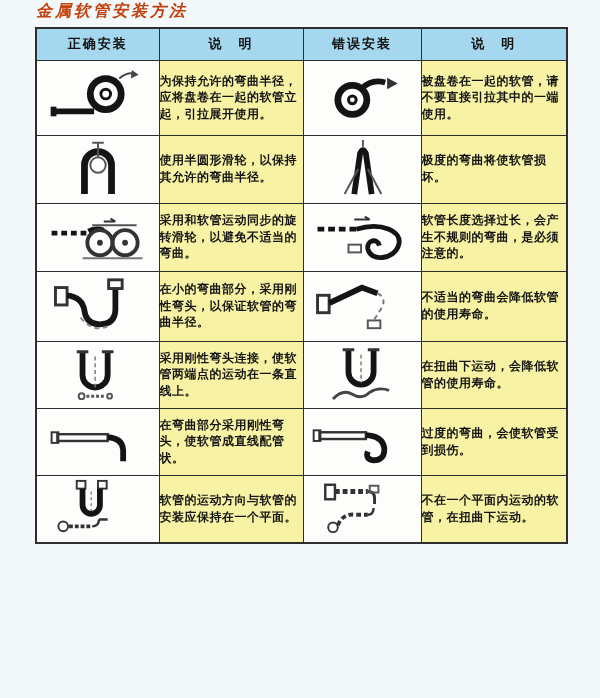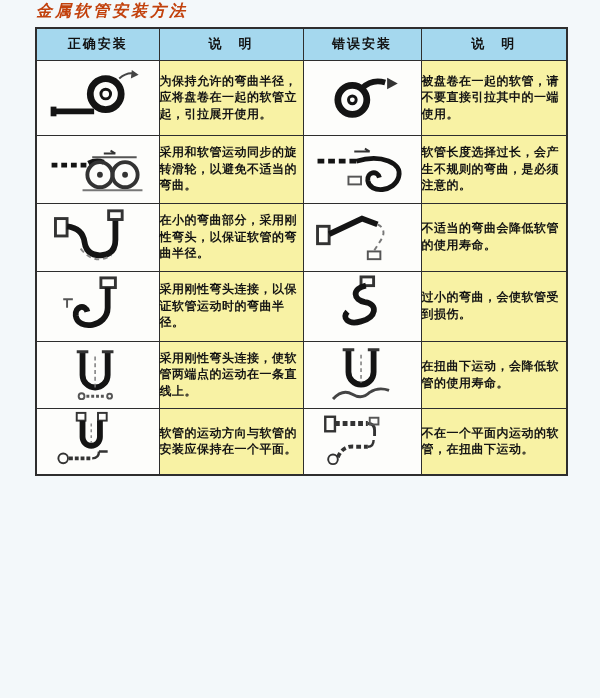--- a/index.html
+++ b/index.html
@@ -98,20 +98,37 @@
       <span class="illus wrong-icon"><svg width="104" height="58" viewBox="0 0 104 60">
               <circle cx="42" cy="34" r="15" fill="none" stroke="#141414" stroke-width="7"></circle>
               <circle cx="42" cy="34" r="4" fill="none" stroke="#141414" stroke-width="3"></circle>
               <path d="M52 22 Q62 12 76 16" stroke="#141414" stroke-width="6" fill="none"></path>
               <path d="M78 11 L89 17 L78 23 Z" fill="#333"></path>
             </svg></span>
     </td>
     <td class="desc-cell wrong-desc">被盘卷在一起的软管，请不要直接引拉其中的一端使用。</td>
   </tr>
 
+  <tr>
+    <td class="img-cell">
+      <span class="illus correct-icon"><svg width="104" height="58" viewBox="0 0 104 60">
+              <path d="M38 58 V28 A14 14 0 0 1 66 28 V58" fill="none" stroke="#141414" stroke-width="7"></path>
+              <circle cx="52" cy="28" r="8" fill="#fff" stroke="#555" stroke-width="2"></circle>
+              <path d="M52 20 V5 M46 5 H58" stroke="#555" stroke-width="2" fill="none"></path>
+            </svg></span>
+    </td>
+    <td class="desc-cell correct-desc">使用半圆形滑轮，以保持其允许的弯曲半径。</td>
+    <td class="img-cell">
+      <span class="illus wrong-icon"><svg width="104" height="58" viewBox="0 0 104 60">
+              <path d="M44 58 L50 16 Q53 9 56 16 L62 58" fill="none" stroke="#141414" stroke-width="6"></path>
+              <path d="M34 58 L48 32 M72 58 L58 32 M53 9 V2" stroke="#555" stroke-width="2" fill="none"></path>
+            </svg></span>
+    </td>
+    <td class="desc-cell wrong-desc">极度的弯曲将使软管损坏。</td>
+  </tr>
 
   <tr>
     <td class="img-cell">
       <span class="illus correct-icon"><svg width="104" height="58" viewBox="0 0 104 60">
               <path d="M46 20 H92" stroke="#555" stroke-width="2" fill="none"></path>
               <path d="M58 16 H70 M70 16 l-5 -3" stroke="#333" stroke-width="2" fill="none"></path>
               <path d="M4 28 H44" stroke="#141414" stroke-width="5" stroke-dasharray="6 4" fill="none"></path>
               <path d="M42 26 Q50 22 58 25" stroke="#141414" stroke-width="5" fill="none"></path>
               <circle cx="54" cy="38" r="13" fill="none" stroke="#333" stroke-width="4"></circle>
               <circle cx="54" cy="38" r="3" fill="#333"></circle>
@@ -146,37 +163,20 @@
       <span class="illus wrong-icon"><svg width="104" height="58" viewBox="0 0 104 60">
               <rect x="6" y="21" width="12" height="18" fill="none" stroke="#333" stroke-width="3"></rect>
               <path d="M18 29 L52 13 L68 19" fill="none" stroke="#141414" stroke-width="6"></path>
               <path d="M68 19 Q77 23 73 33 L64 47" stroke="#777" stroke-width="2" stroke-dasharray="5 4" fill="none"></path>
               <rect x="58" y="47" width="13" height="8" fill="none" stroke="#555" stroke-width="2"></rect>
             </svg></span>
     </td>
     <td class="desc-cell wrong-desc">不适当的弯曲会降低软管的使用寿命。</td>
   </tr>
 
-  <tr>
-    <td class="img-cell">
-      <span class="illus correct-icon"><svg width="104" height="58" viewBox="0 0 104 60">
-              <rect x="55" y="3" width="15" height="10" fill="none" stroke="#333" stroke-width="3"></rect>
-              <path d="M62 13 V34 C62 54 31 58 29 42 C28 32 39 30 41 38" fill="none" stroke="#141414" stroke-width="6"></path>
-              <path d="M20 25 V34 M16 25 H26" stroke="#555" stroke-width="2" fill="none"></path>
-            </svg></span>
-    </td>
-    <td class="desc-cell correct-desc">采用刚性弯头连接，以保证软管运动时的弯曲半径。</td>
-    <td class="img-cell">
-      <span class="illus wrong-icon"><svg width="104" height="58" viewBox="0 0 104 60">
-              <rect x="51" y="2" width="13" height="9" fill="none" stroke="#333" stroke-width="3"></rect>
-              <path d="M56 11 C41 14 43 26 55 28 C69 30 67 44 51 48 C37 52 31 44 37 38" fill="none" stroke="#141414" stroke-width="6"></path>
-            </svg></span>
-    </td>
-    <td class="desc-cell wrong-desc">过小的弯曲，会使软管受到损伤。</td>
-  </tr>
 
   <tr>
     <td class="img-cell">
       <span class="illus correct-icon"><svg width="104" height="58" viewBox="0 0 104 60">
               <path d="M36 8 V32 A13 13 0 0 0 62 32 V8" fill="none" stroke="#141414" stroke-width="6"></path>
               <path d="M30 8 H42 M56 8 H68" stroke="#333" stroke-width="3" fill="none"></path>
               <path d="M49 13 V46" stroke="#777" stroke-width="1.5" stroke-dasharray="4 3"></path>
               <circle cx="35" cy="54" r="3" fill="none" stroke="#555" stroke-width="2"></circle>
               <path d="M40 54 H60" stroke="#555" stroke-width="3" stroke-dasharray="3 2"></path>
               <circle cx="64" cy="54" r="2.5" fill="none" stroke="#555" stroke-width="2"></circle>
@@ -187,20 +187,38 @@
       <span class="illus wrong-icon"><svg width="104" height="58" viewBox="0 0 104 60">
               <path d="M38 6 V29 A13 13 0 0 0 64 29 V6" fill="none" stroke="#141414" stroke-width="6"></path>
               <path d="M32 6 H44 M58 6 H70" stroke="#333" stroke-width="3" fill="none"></path>
               <path d="M51 11 V40" stroke="#777" stroke-width="1.5" stroke-dasharray="4 3"></path>
               <path d="M22 57 Q32 46 42 52 Q52 58 60 50 Q69 44 80 48" fill="none" stroke="#444" stroke-width="3"></path>
             </svg></span>
     </td>
     <td class="desc-cell wrong-desc">在扭曲下运动，会降低软管的使用寿命。</td>
   </tr>
 
+  <tr>
+    <td class="img-cell">
+      <span class="illus correct-icon"><svg width="104" height="58" viewBox="0 0 104 60">
+              <rect x="10" y="24" width="52" height="7" fill="none" stroke="#333" stroke-width="2.5"></rect>
+              <rect x="4" y="22" width="7" height="11" fill="none" stroke="#333" stroke-width="2"></rect>
+              <path d="M62 27 Q77 28 78 40 V52" fill="none" stroke="#141414" stroke-width="6"></path>
+            </svg></span>
+    </td>
+    <td class="desc-cell correct-desc">在弯曲部分采用刚性弯头，使软管成直线配管状。</td>
+    <td class="img-cell">
+      <span class="illus wrong-icon"><svg width="104" height="58" viewBox="0 0 104 60">
+              <rect x="8" y="22" width="48" height="7" fill="none" stroke="#333" stroke-width="2.5"></rect>
+              <rect x="2" y="20" width="7" height="11" fill="none" stroke="#333" stroke-width="2"></rect>
+              <path d="M56 25 Q73 26 75 38 Q76 51 64 51 Q55 50 58 42" fill="none" stroke="#141414" stroke-width="6"></path>
+            </svg></span>
+    </td>
+    <td class="desc-cell wrong-desc">过度的弯曲，会使软管受到损伤。</td>
+  </tr>
 
 
   <tr>
     <td class="img-cell">
       <span class="illus correct-icon"><svg width="104" height="58" viewBox="0 0 104 60">
               <rect x="30" y="3" width="9" height="8" fill="none" stroke="#333" stroke-width="2"></rect>
               <rect x="52" y="3" width="9" height="8" fill="none" stroke="#333" stroke-width="2"></rect>
               <path d="M36 11 V28 A9 9 0 0 0 54 28 V11" fill="none" stroke="#141414" stroke-width="6"></path>
               <path d="M45 14 V34" stroke="#888" stroke-width="1.5" stroke-dasharray="3 3"></path>
               <circle cx="16" cy="50" r="5" fill="none" stroke="#333" stroke-width="2"></circle>

